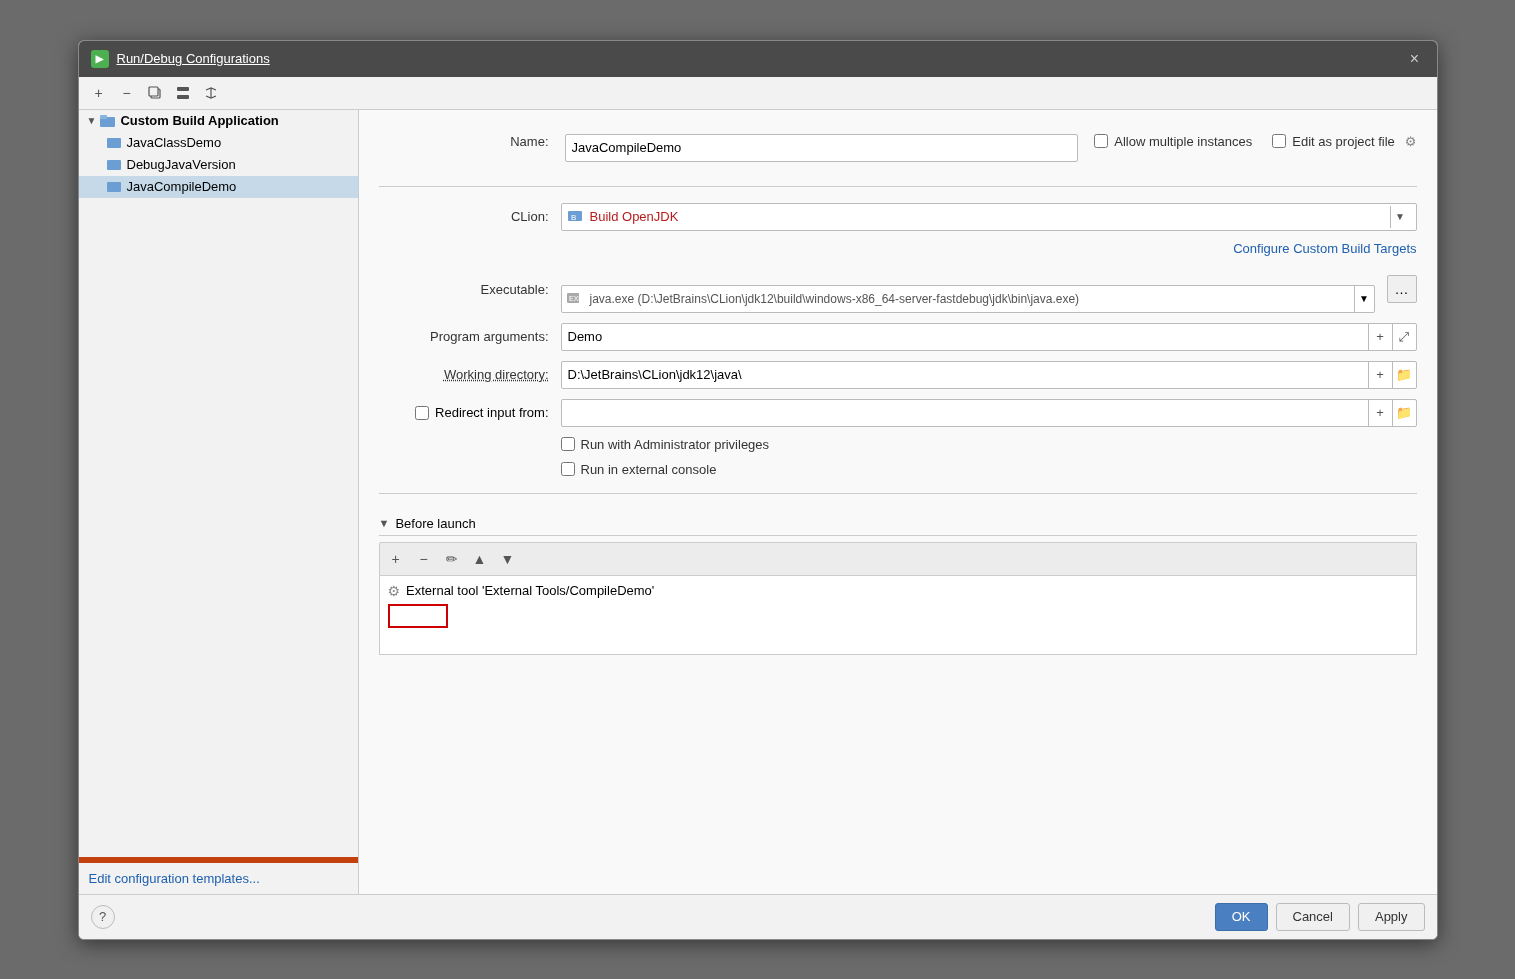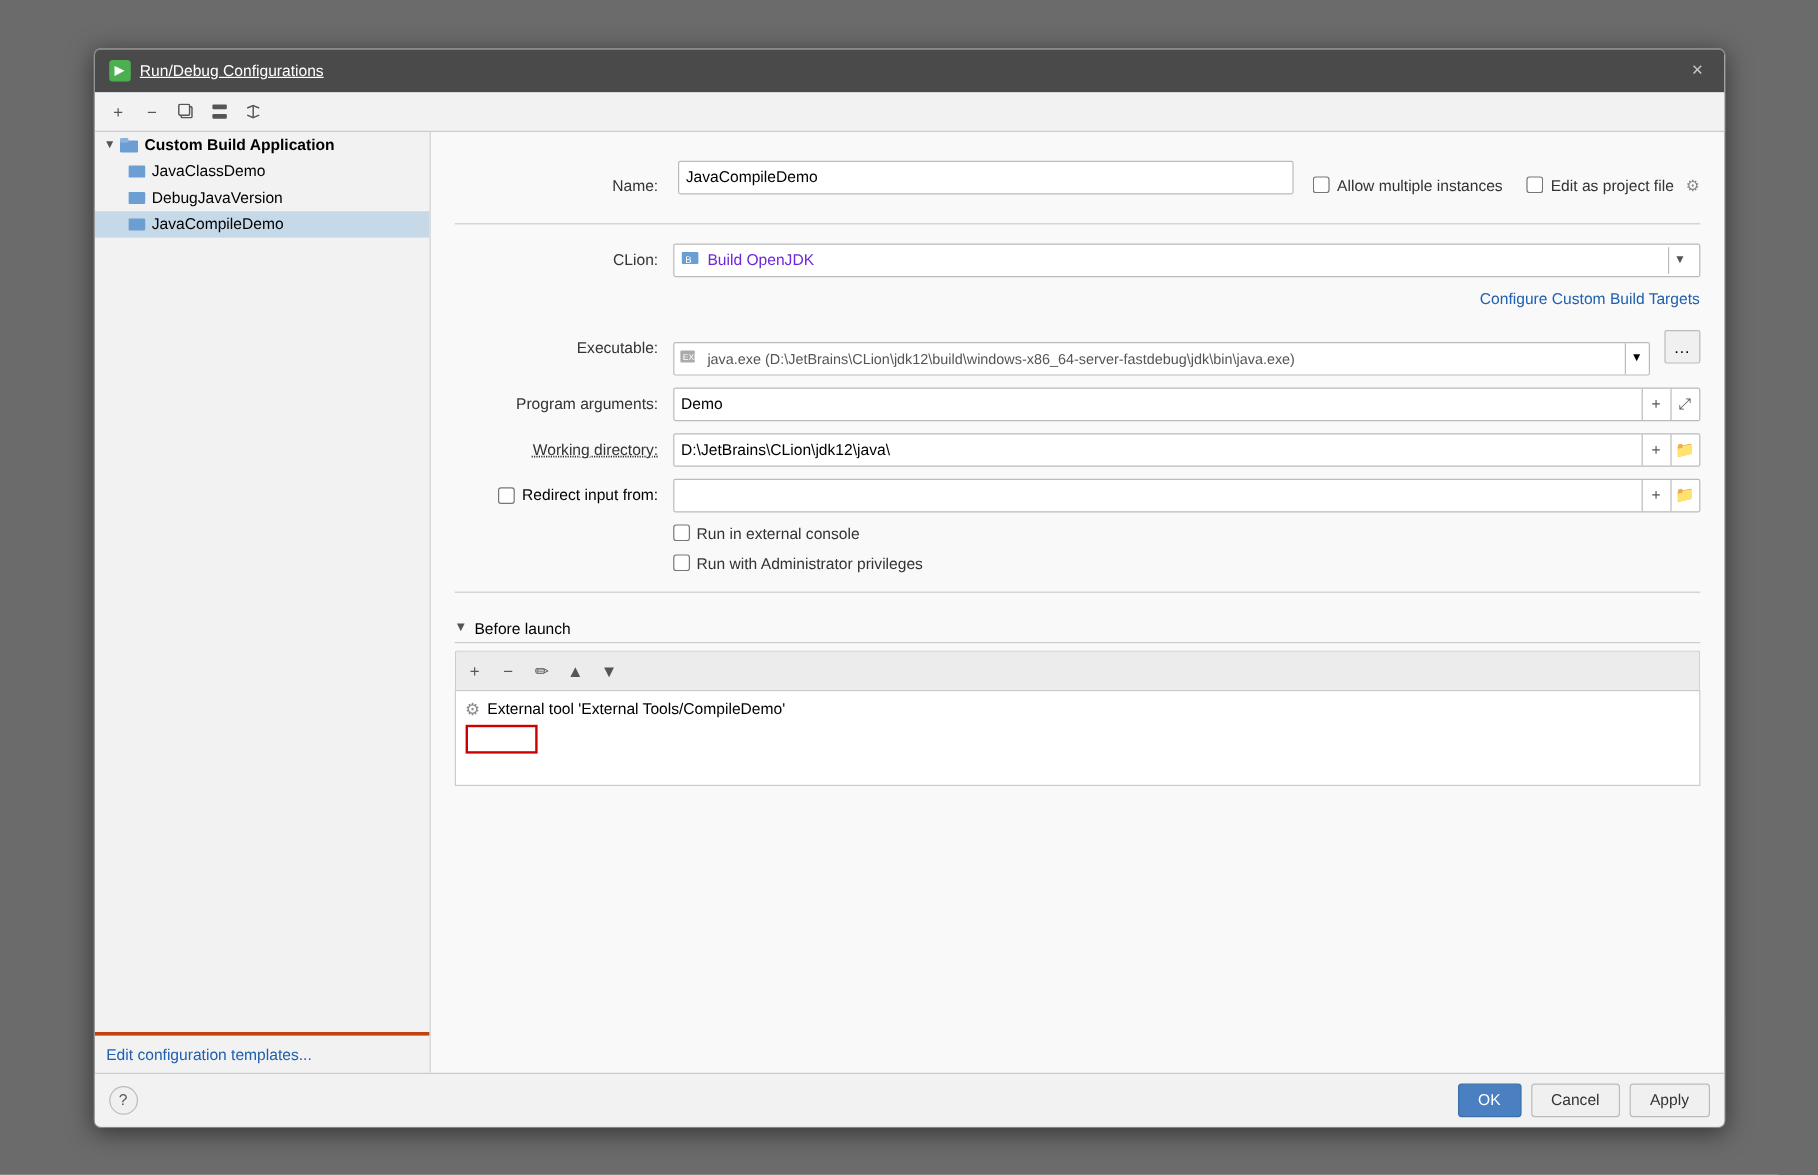--- a/index.html
+++ b/index.html
@@ -154,21 +154,21 @@
       border-radius: 2px;
     }
     .header-options {
       display: flex;
       align-items: center;
       gap: 20px;
       margin-left: auto;
     }
     .top-row {
       display: flex;
-      align-items: flex-end;
+      align-items: flex-start;
       padding: 8px 0;
       gap: 16px;
     }
     .dropdown-row {
       flex: 1;
       display: flex;
       align-items: center;
       border: 1px solid #bbb;
       background: #fff;
       border-radius: 2px;
@@ -182,21 +182,21 @@
       display: flex;
       align-items: center;
       justify-content: center;
       cursor: pointer;
       color: #555;
       font-size: 10px;
     }
     .dropdown-text {
       flex: 1;
       font-size: 13px;
-      color: #6d28d9;
+      color: #b91c1c;
       overflow: hidden;
       text-overflow: ellipsis;
       white-space: nowrap;
     }
     .configure-link {
       color: #2060b0;
       cursor: pointer;
       font-size: 13px;
       text-align: right;
     }
@@ -486,21 +486,21 @@
         <span class="tree-icon">
           <svg width="16" height="14" viewBox="0 0 16 14">
             <rect x="0" y="2" width="14" height="10" rx="1" fill="#6b9fd4"></rect>
           </svg>
         </span>
         <span>JavaCompileDemo</span>
       </div>
 
       <div style="flex:1"></div>
 
-      <div style="padding: 8px 10px; border-top: 3px solid #c2410c;">
+      <div style="padding: 8px 10px; border-top: 6px solid #c2410c;">
         <span class="edit-templates-link">Edit configuration templates...</span>
       </div>
     </div>
 
     <div class="right-panel">
 
       <div class="form-row top-row">
         <span class="form-label">Name:</span>
         <input class="form-input" type="text" value="JavaCompileDemo" style="">
         <div class="header-options">
@@ -581,29 +581,29 @@
           <input class="input-inner" type="text" style="">
           <div class="input-action-btn">+</div>
           <div class="input-action-btn2">📁</div>
         </div>
       </div>
 
       <div class="form-row">
         <div style="width:170px; flex-shrink:0;"></div>
         <label class="checkbox-label">
           <input type="checkbox" style="">
-          <span>Run in external console</span>
+          <span>Run with Administrator privileges</span>
         </label>
       </div>
 
       <div class="form-row">
         <div style="width:170px; flex-shrink:0;"></div>
         <label class="checkbox-label">
           <input type="checkbox" style="">
-          <span>Run with Administrator privileges</span>
+          <span>Run in external console</span>
         </label>
       </div>
 
       <div class="divider"></div>
 
       <div class="before-launch-section">
         <div class="before-launch-header">
           <span style="font-size:11px; color:#555;">▼</span>
           <span>Before launch</span>
         </div>

